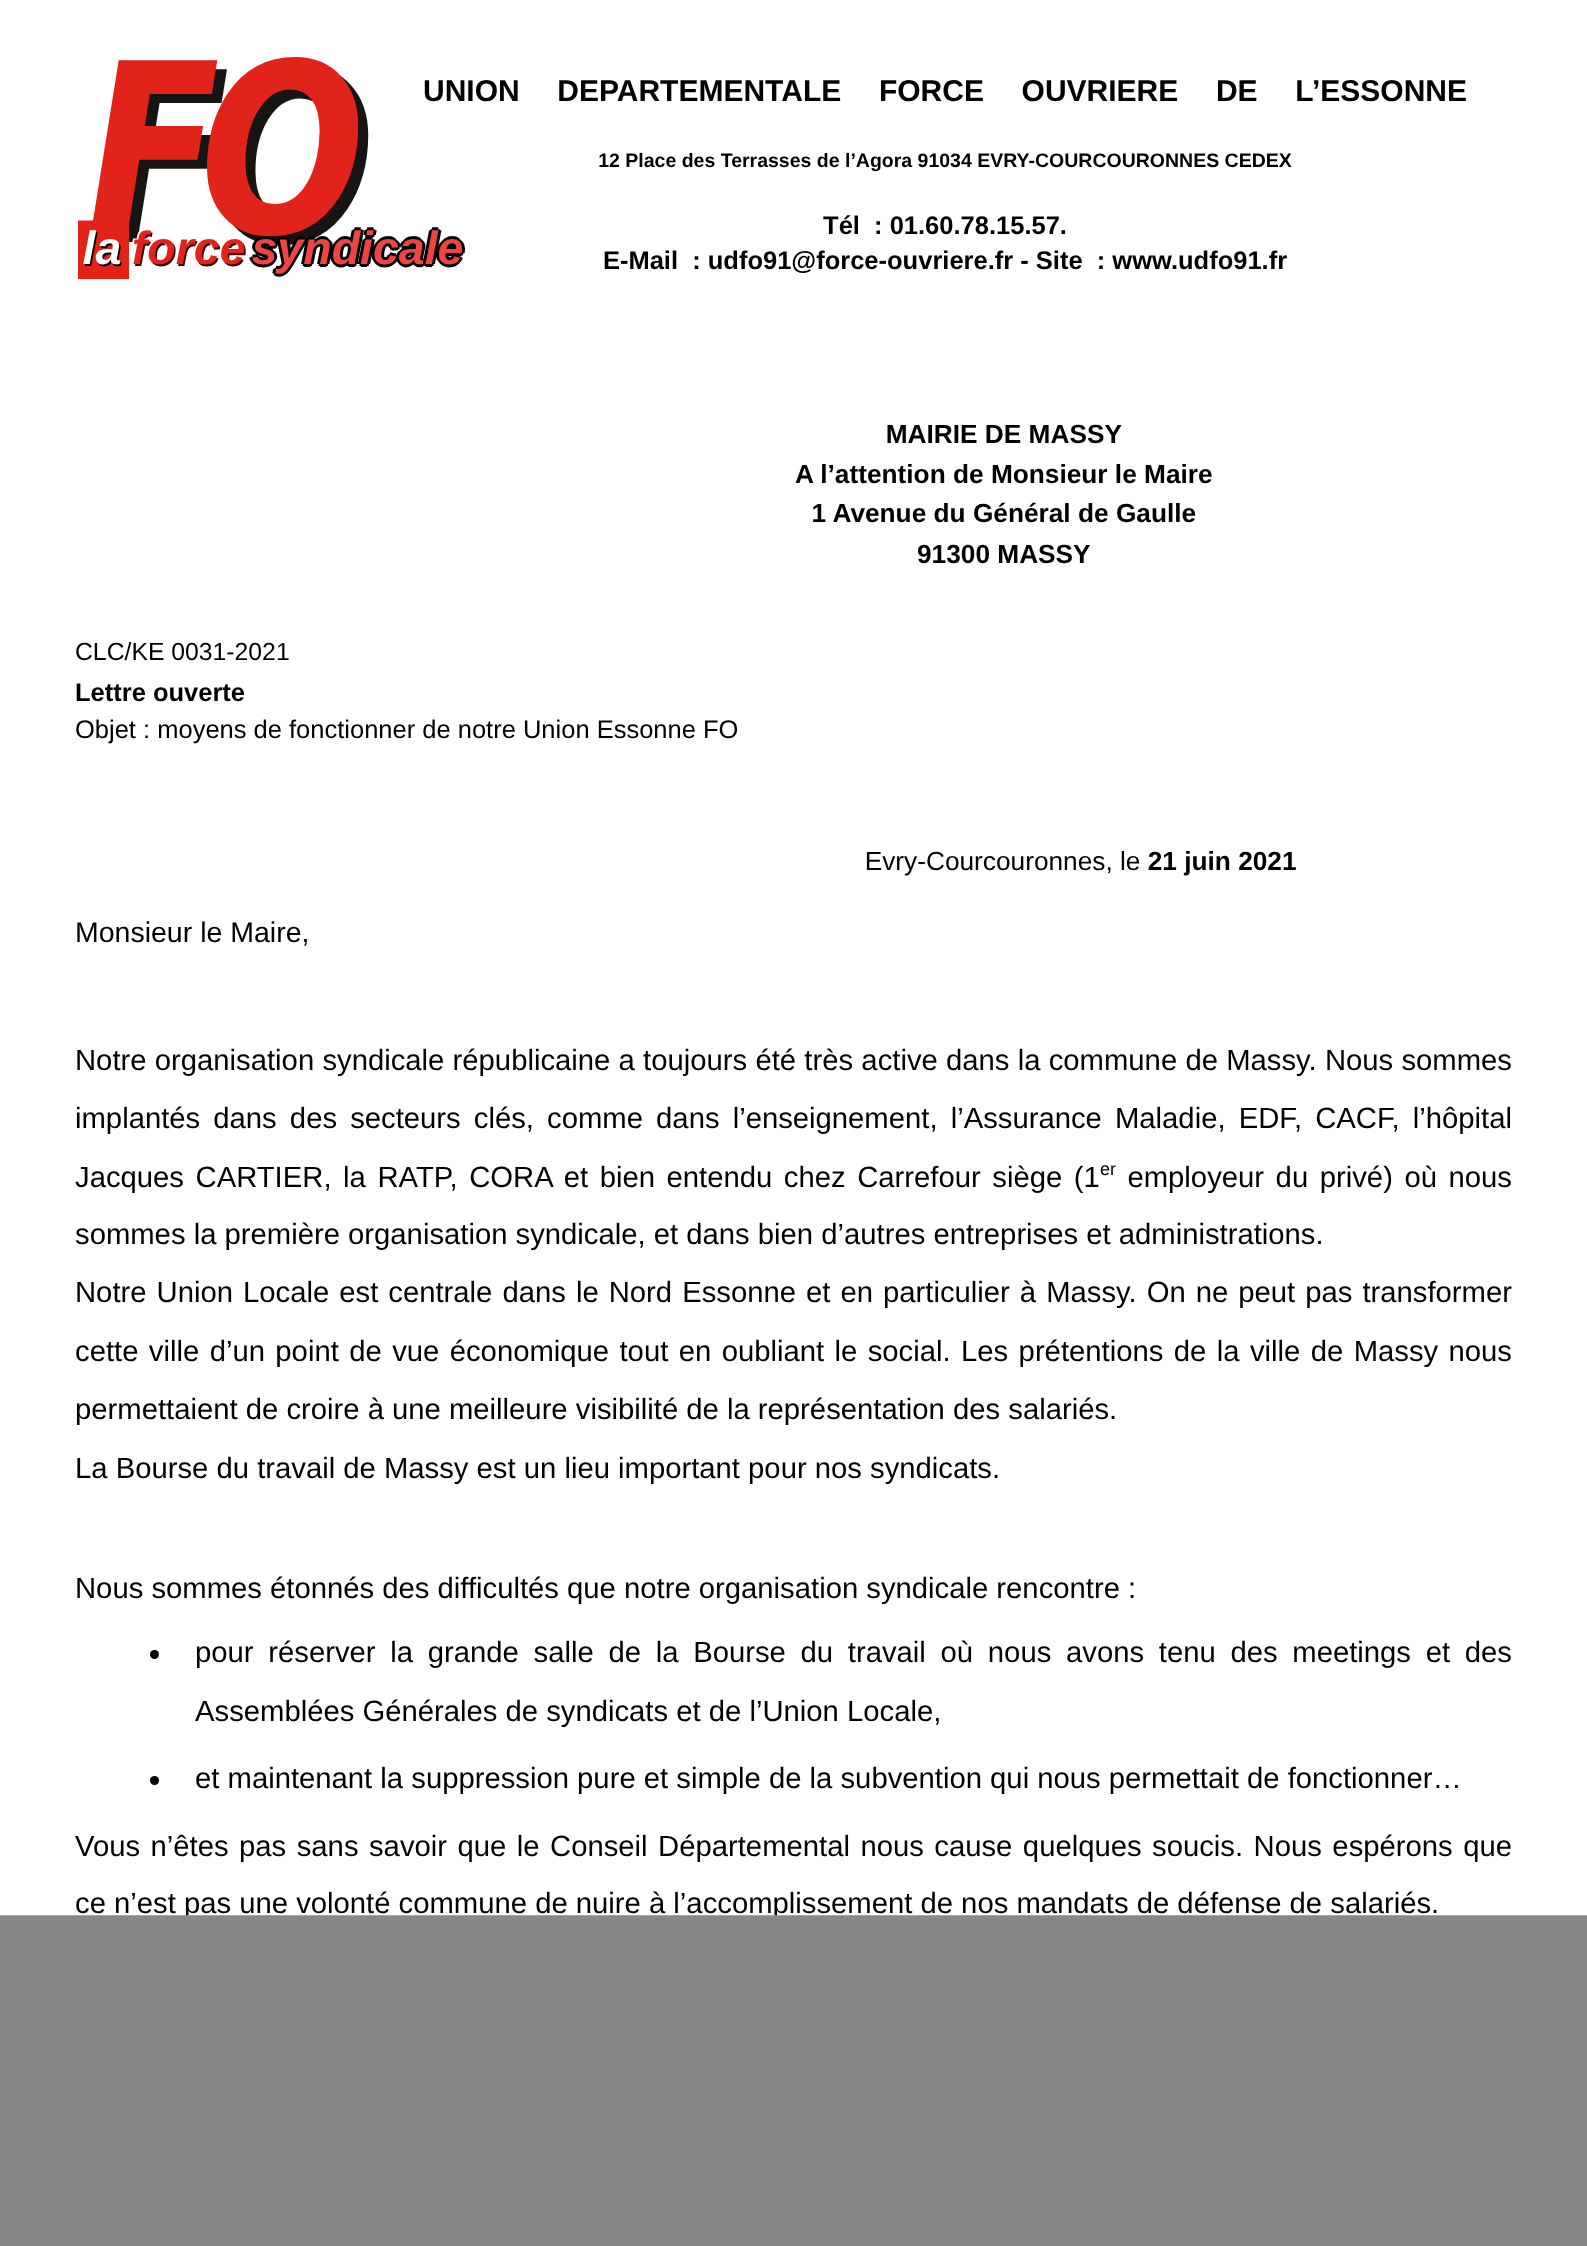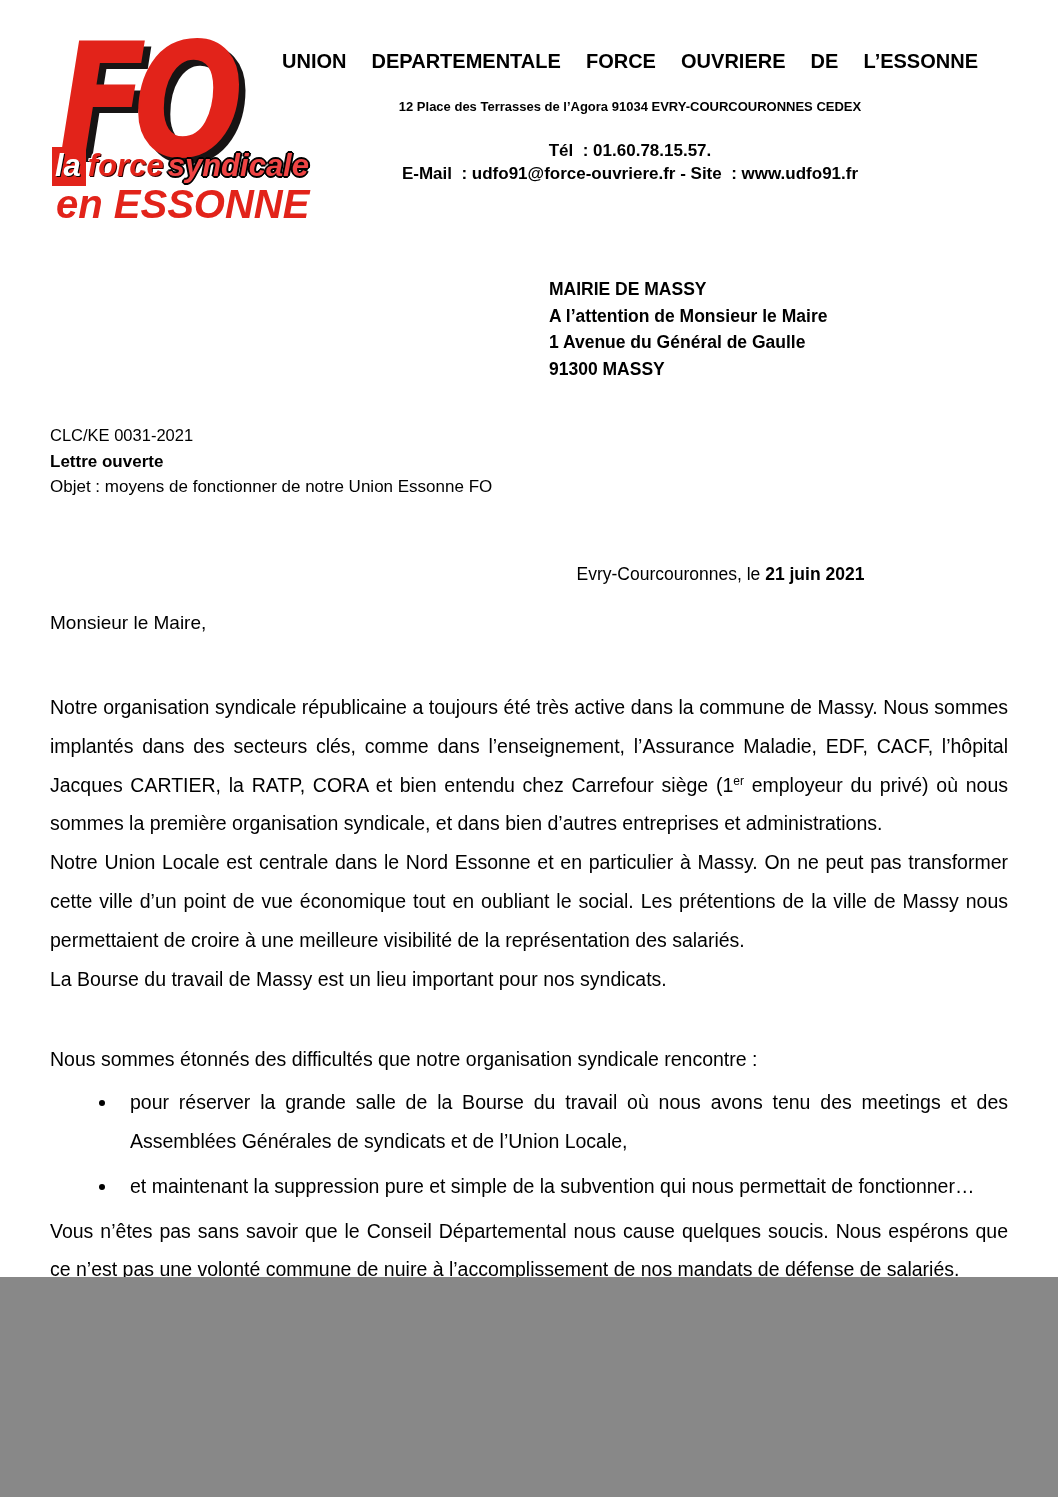--- a/index.html
+++ b/index.html
@@ -69,22 +69,22 @@
     position:absolute;left:0;top:141px;width:100%;
     font-size:17px;font-weight:bold;white-space:pre-wrap;
   }
   .org-contact{
     position:absolute;left:0;top:164px;width:100%;
     font-size:17px;font-weight:bold;white-space:pre-wrap;
   }
 
   
   .recipient{
-    position:absolute;left:549px;top:276px;
-    font-size:17.5px;font-weight:bold;line-height:26.5px;
+    position:absolute;left:530px;top:276px;
+    font-size:17.5px;font-weight:bold;line-height:26.5px;text-align:center;
   }
 
   
   .reference{position:absolute;left:50px;top:423px;font-size:17px;line-height:25.5px;}
   .reference .ref-code{font-size:16.5px;}
   .reference .ref-type{font-weight:bold;}
 
   
   .dateline{
     position:absolute;left:557px;top:543px;
@@ -118,21 +118,20 @@
 </head>
 <body>
 
 <div class="page">
 
   <div class="logo">
     <div class="logo-fo">FO</div>
     <div class="logo-tagline">
       <span class="la">la</span><span class="force">force</span><span class="syndicale">syndicale</span>
     </div>
-    <div class="logo-region">en ESSONNE</div>
   </div>
 
   <div class="org-header">
     <div class="org-title">UNION  DEPARTEMENTALE  FORCE  OUVRIERE  DE  L’ESSONNE</div>
     <div class="org-address">12 Place des Terrasses de l’Agora 91034 EVRY-COURCOURONNES CEDEX</div>
     <div class="org-phone">Tél  : 01.60.78.15.57.</div>
     <div class="org-contact">E-Mail  : udfo91@force-ouvriere.fr - Site  : www.udfo91.fr</div>
   </div>
 
   <div class="recipient">

